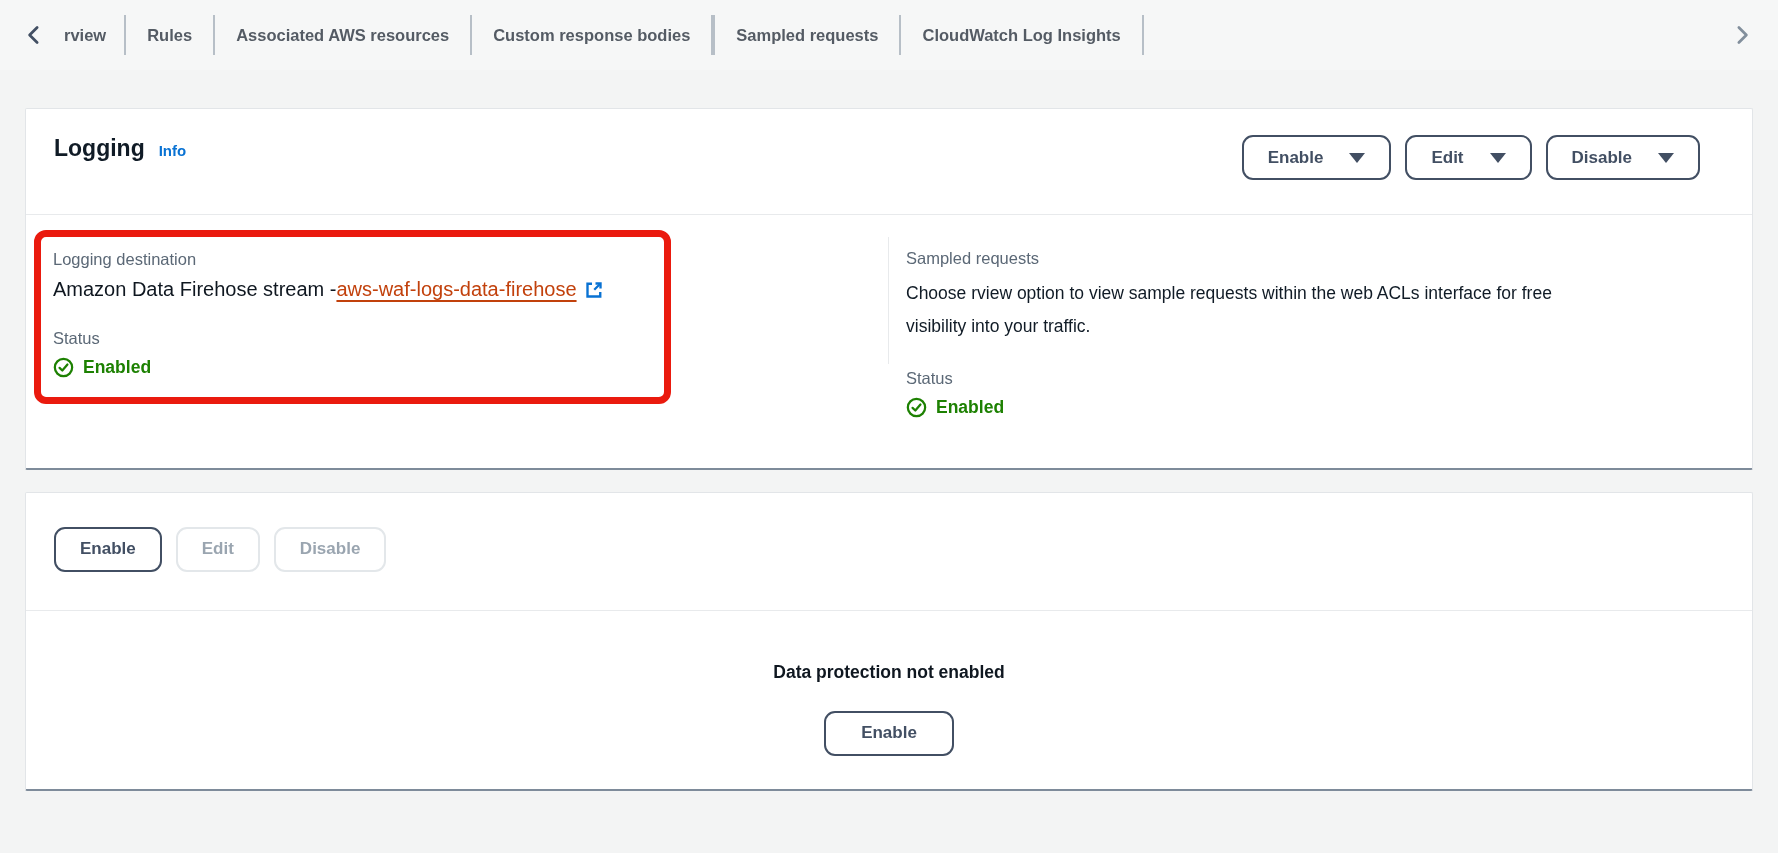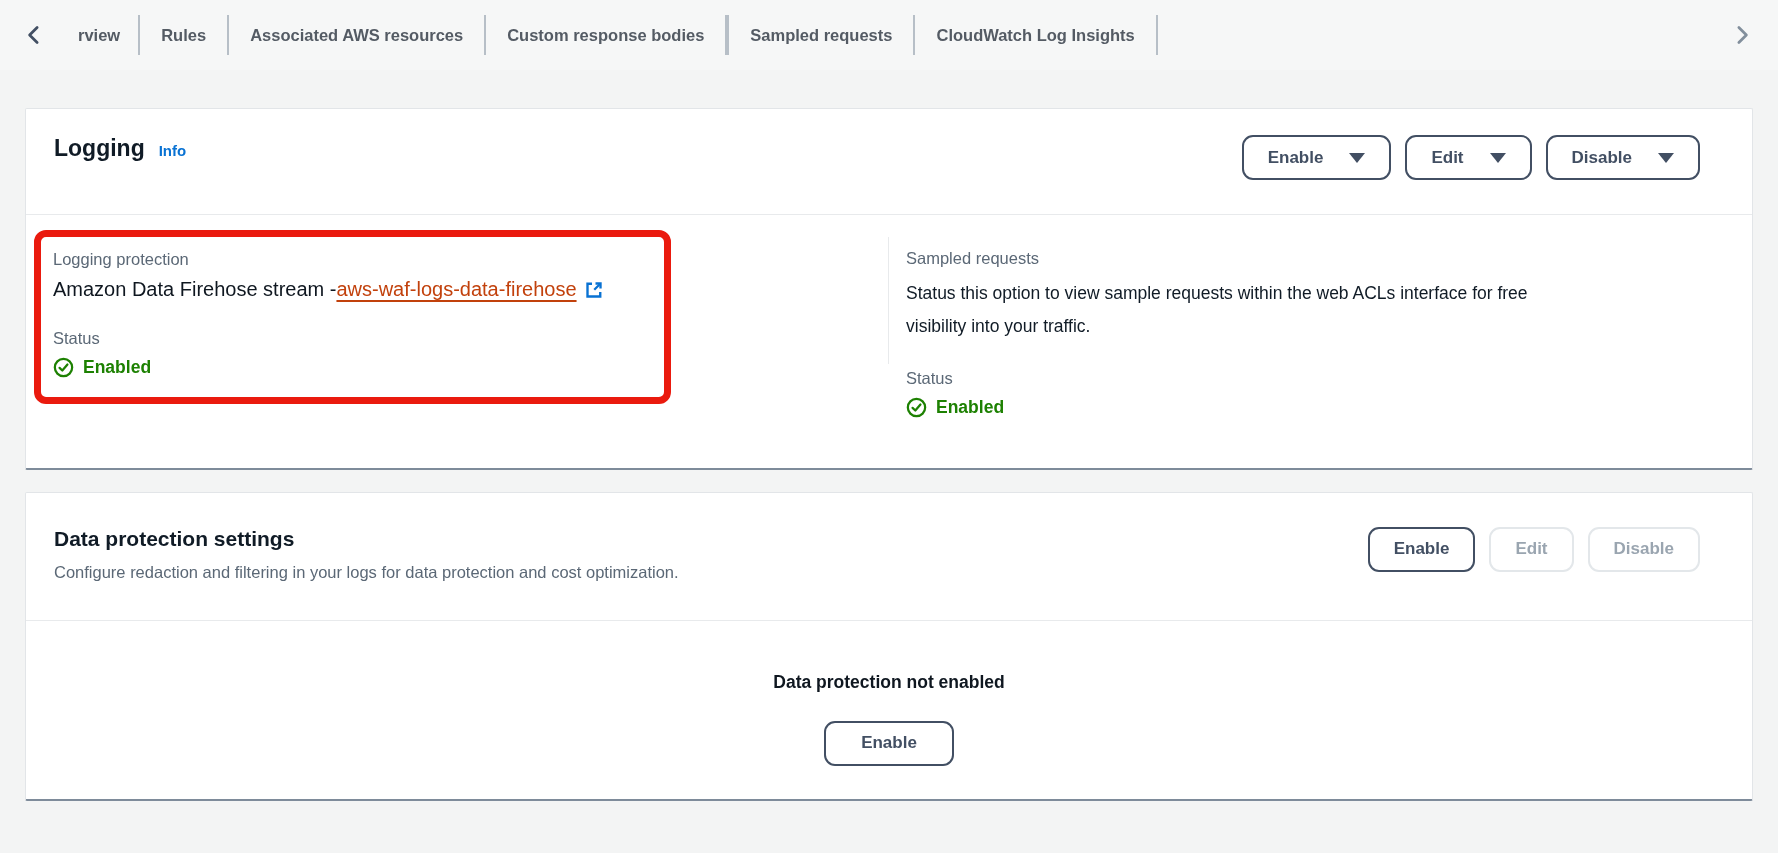--- a/index.html
+++ b/index.html
@@ -7,21 +7,21 @@
   body {
     width: 1778px; height: 853px; overflow: hidden;
     background: #f3f4f4;
     font-family: "Liberation Sans", sans-serif;
     color: #0f1720;
   }
 
   
   .tabbar {
     height: 70px; display: flex; align-items: stretch;
-    background: #f6f7f7; position: relative; gap: 14px;
+    background: #f6f7f7; position: relative;
   }
   .tab-scroll {
     width: 52px; border: none; background: transparent;
     display: flex; align-items: center; justify-content: center; cursor: pointer;
     color: #424f63; padding: 0;
   }
   .tab-scroll.left { margin-left: 8px; }
   .tab-scroll.right { margin-left: auto; margin-right: 10px; color: #828f9c; }
   .tab-strip { display: flex; align-items: stretch; }
   .tab {
@@ -186,21 +186,21 @@
         <span>Disable</span>
         <span class="caret"></span>
       </button>
     </div>
   </div>
   <div class="hr"></div>
 
   <div class="card1-content">
     <div class="col-left">
       <div class="redbox">
-        <div class="field-label">Logging protection</div>
+        <div class="field-label">Logging destination</div>
         <div class="field-value">
           <span>Amazon Data Firehose stream - </span>
           <a class="blue-link">aws-waf-logs-data-firehose</a>
           <span class="ext-icon">
             <svg width="20" height="20" viewBox="0 0 16 16">
               <path d="M13 9.6 V13.2 H2.8 V3 H6.4" fill="none" stroke="#0972d3" stroke-width="1.9"></path>
               <path d="M9.2 2.8 H13.2 V6.8" fill="none" stroke="#0972d3" stroke-width="1.9"></path>
               <path d="M13 3 L8.2 7.8" fill="none" stroke="#0972d3" stroke-width="1.9"></path>
             </svg>
           </span>
@@ -215,41 +215,37 @@
           </span>
           <span>Enabled</span>
         </div>
       </div>
     </div>
 
     <div class="vdivider"></div>
 
     <div class="col-right">
       <div class="field-label">Sampled requests</div>
-      <div class="long-desc">Status this option to view sample requests within the web ACLs interface for free visibility into your traffic.</div>
+      <div class="long-desc">Choose rview option to view sample requests within the web ACLs interface for free visibility into your traffic.</div>
       <div class="field-label mt26">Status</div>
       <div class="status-line">
         <span>
           <svg width="21" height="21" viewBox="0 0 16 16">
             <circle cx="8" cy="8" r="6.6" fill="none" stroke="#1d8102" stroke-width="1.7"></circle>
             <path d="M5 8.3 L7.1 10.3 L11 5.7" fill="none" stroke="#1d8102" stroke-width="1.7" stroke-linecap="round" stroke-linejoin="round"></path>
           </svg>
         </span>
         <span>Enabled</span>
       </div>
     </div>
   </div>
 </div>
 
 <div class="card card2">
   <div class="card-header">
-    <div>
-      <h2 class="card-title-sm">Data protection settings</h2>
-      <div class="card-desc">Configure redaction and filtering in your logs for data protection and cost optimization.</div>
-    </div>
     <div class="btn-row">
       <button class="btn">
         <span>Enable</span>
       </button>
       <button class="btn disabled">
         <span>Edit</span>
       </button>
       <button class="btn disabled">
         <span>Disable</span>
       </button>

